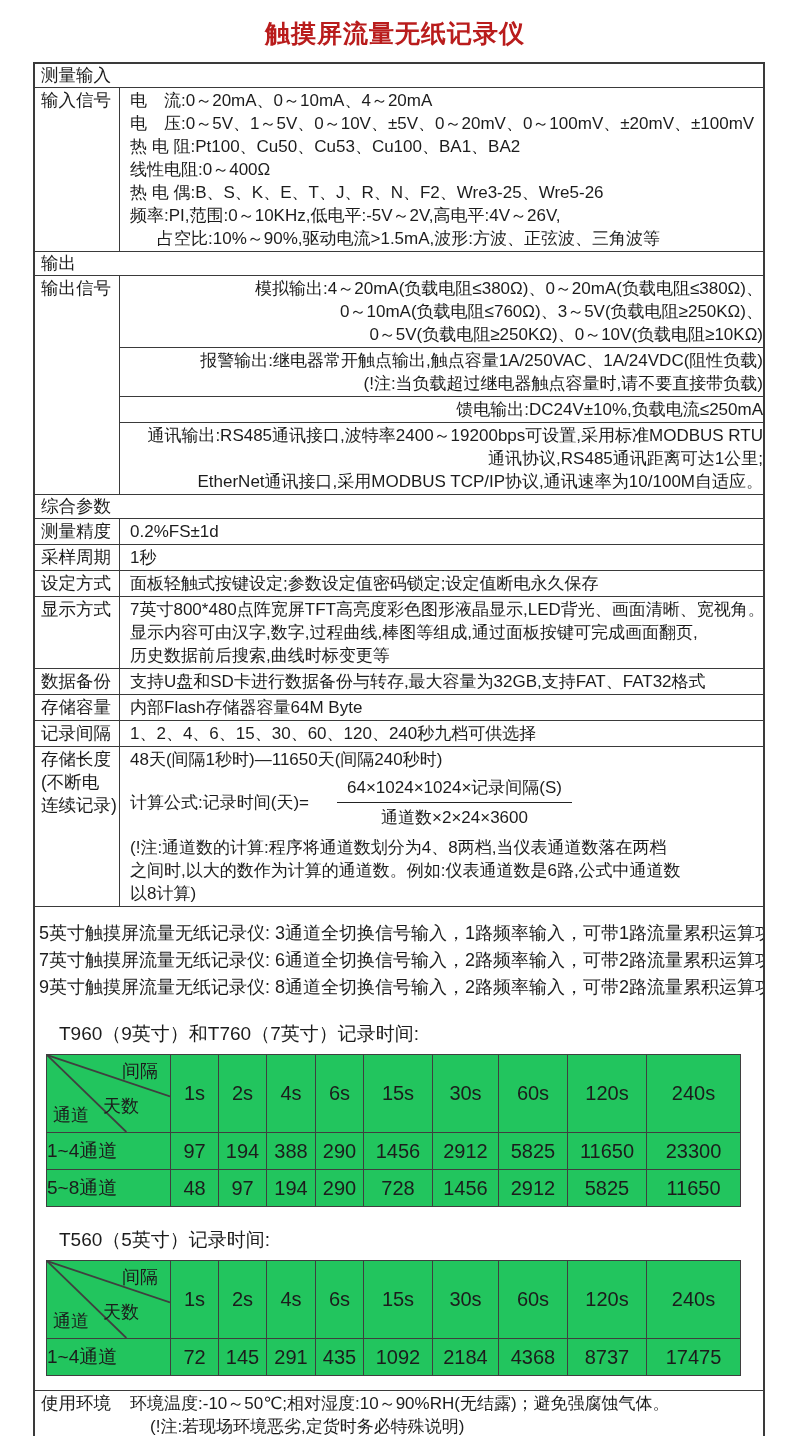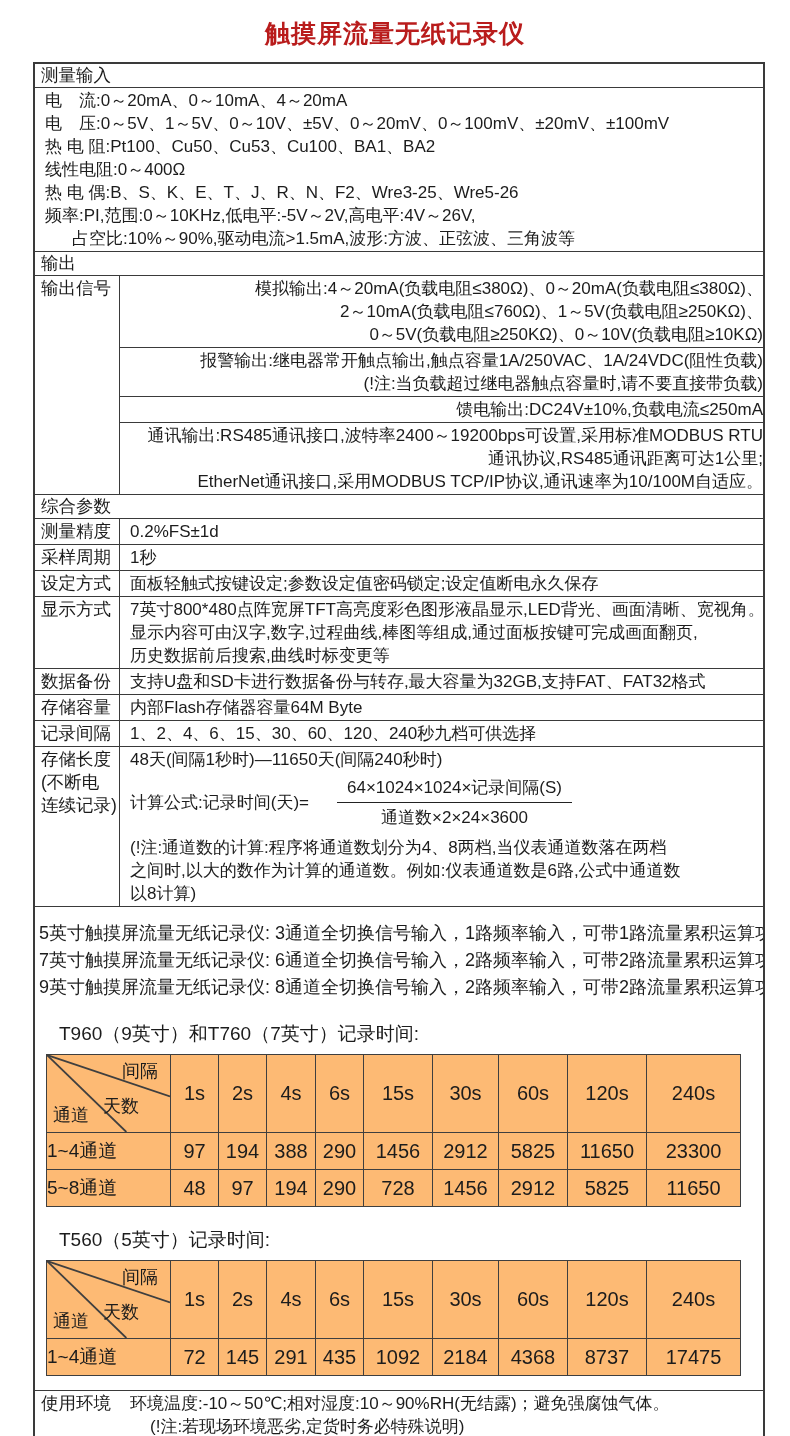--- a/index.html
+++ b/index.html
@@ -41,21 +41,21 @@
   .formula { display:flex; align-items:center; margin:5px 0 7px 0; }
   .fprefix { font-size:17px; white-space:nowrap; }
   .frac { display:inline-block; text-align:center; margin-left:28px; font-size:17px; }
   .frac .num { display:block; border-bottom:1.8px solid #222; padding:0 10px 3px 10px; white-space:nowrap; }
   .frac .den { display:block; padding-top:3px; white-space:nowrap; }
   .modelsec { border-top:1.7px solid #3a3a3a; padding:13px 0 14px 4px; }
   .mline { font-size:18px; line-height:27px; white-space:nowrap; }
   .caption { font-size:19px; margin:20px 0 7px 20px; white-space:nowrap; }
   table.rec {
     border-collapse:collapse; table-layout:fixed; width:695px;
-    margin-left:7px; background:#fdba74;
+    margin-left:7px; background:#22c55e;
   }
   table.rec td {
     border:1.6px solid #3f3f3f; text-align:center;
     font-size:20px; overflow:hidden; white-space:nowrap;
   }
   table.rec tr.head td { height:78px; }
   table.rec tr.data td { height:37px; }
   table.rec td.rl { text-align:left; padding-left:0; font-size:19px; }
   td.corner { position:relative; padding:0; }
   .diag { position:absolute; left:0; top:0; width:100%; height:100%; }
@@ -66,38 +66,39 @@
 </head>
 <body>
 
 <div class="page">
   <div class="title">触摸屏流量无纸记录仪</div>
 
   <div class="box">
 
     <div class="sec first">测量输入</div>
     <div class="row">
+      <div class="lbl">输入信号</div>
       <div class="val">
         <div class="ln">电　流:0～20mA、0～10mA、4～20mA</div>
         <div class="ln">电　压:0～5V、1～5V、0～10V、±5V、0～20mV、0～100mV、±20mV、±100mV</div>
         <div class="ln">热 电 阻:Pt100、Cu50、Cu53、Cu100、BA1、BA2</div>
         <div class="ln">线性电阻:0～400Ω</div>
         <div class="ln">热 电 偶:B、S、K、E、T、J、R、N、F2、Wre3-25、Wre5-26</div>
         <div class="ln">频率:PI,范围:0～10KHz,低电平:-5V～2V,高电平:4V～26V,</div>
         <div class="ln i27">占空比:10%～90%,驱动电流&gt;1.5mA,波形:方波、正弦波、三角波等</div>
       </div>
     </div>
 
     <div class="sec">输出</div>
     <div class="row">
       <div class="lbl">输出信号</div>
       <div class="val blocks" style="padding:0;text-align:right;">
         <div class="block first">
           <div class="ln">模拟输出:4～20mA(负载电阻≤380Ω)、0～20mA(负载电阻≤380Ω)、</div>
-          <div class="ln i42">2～10mA(负载电阻≤760Ω)、1～5V(负载电阻≥250KΩ)、</div>
+          <div class="ln i42">0～10mA(负载电阻≤760Ω)、3～5V(负载电阻≥250KΩ)、</div>
           <div class="ln i42">0～5V(负载电阻≥250KΩ)、0～10V(负载电阻≥10KΩ)</div>
         </div>
         <div class="block">
           <div class="ln">报警输出:继电器常开触点输出,触点容量1A/250VAC、1A/24VDC(阻性负载)</div>
           <div class="ln i20">(!注:当负载超过继电器触点容量时,请不要直接带负载)</div>
         </div>
         <div class="block">
           <div class="ln">馈电输出:DC24V±10%,负载电流≤250mA</div>
         </div>
         <div class="block">

